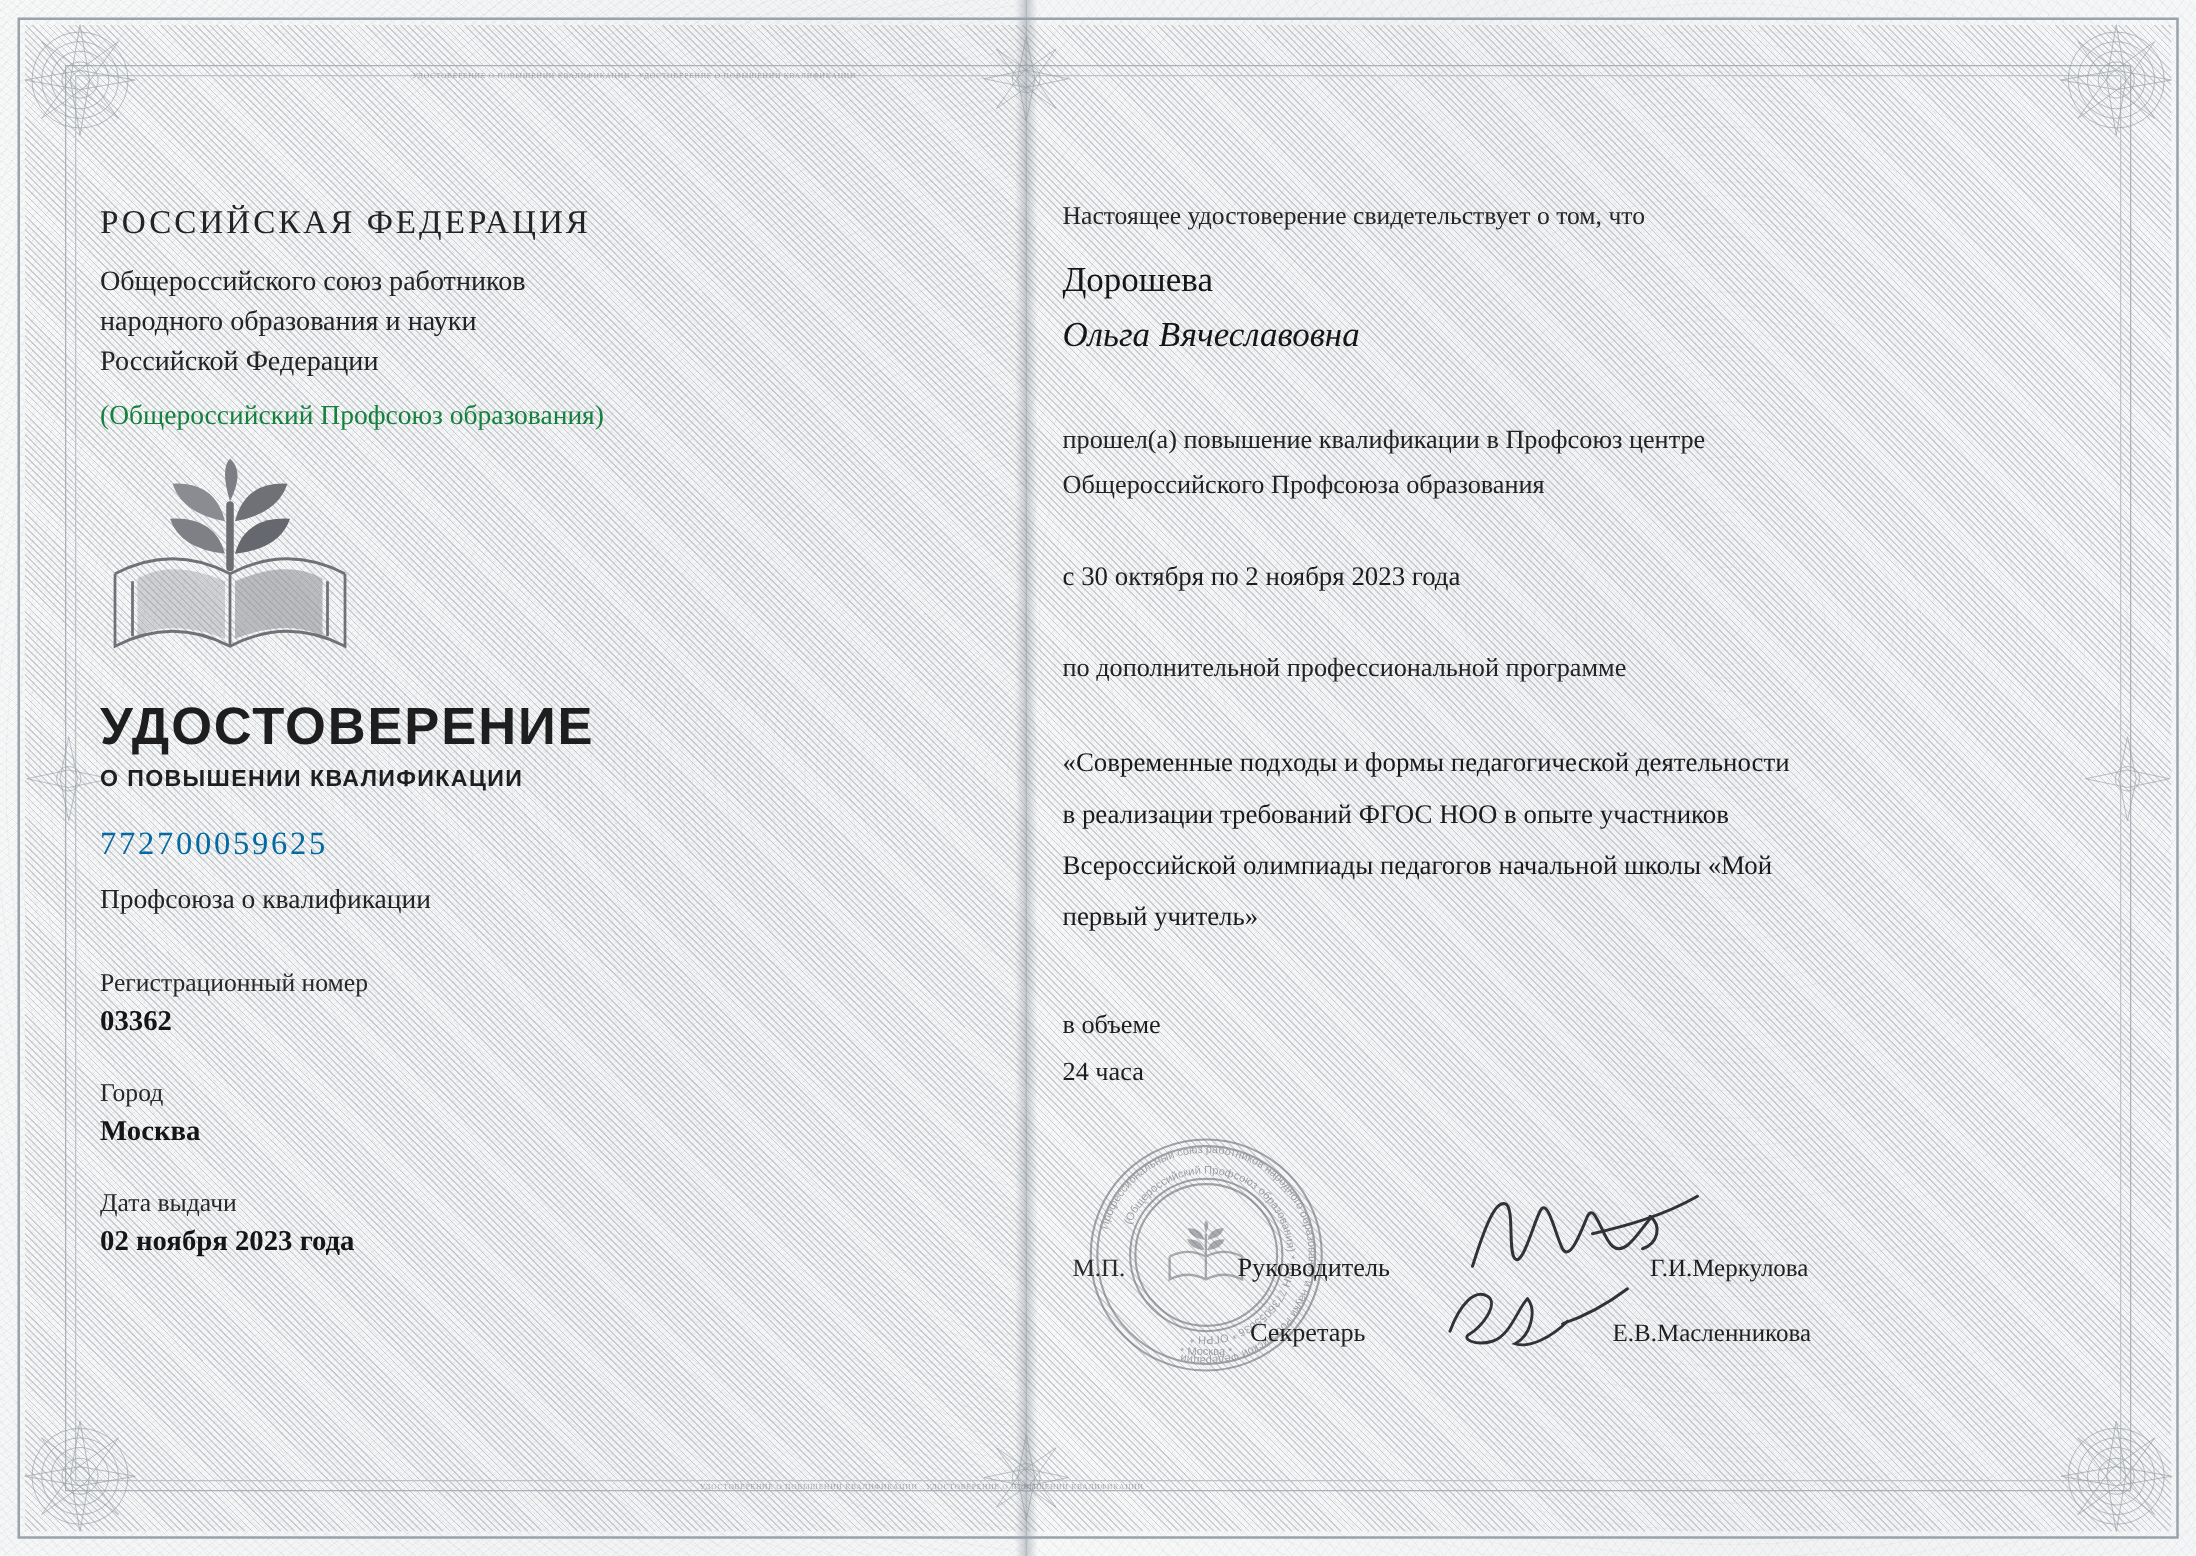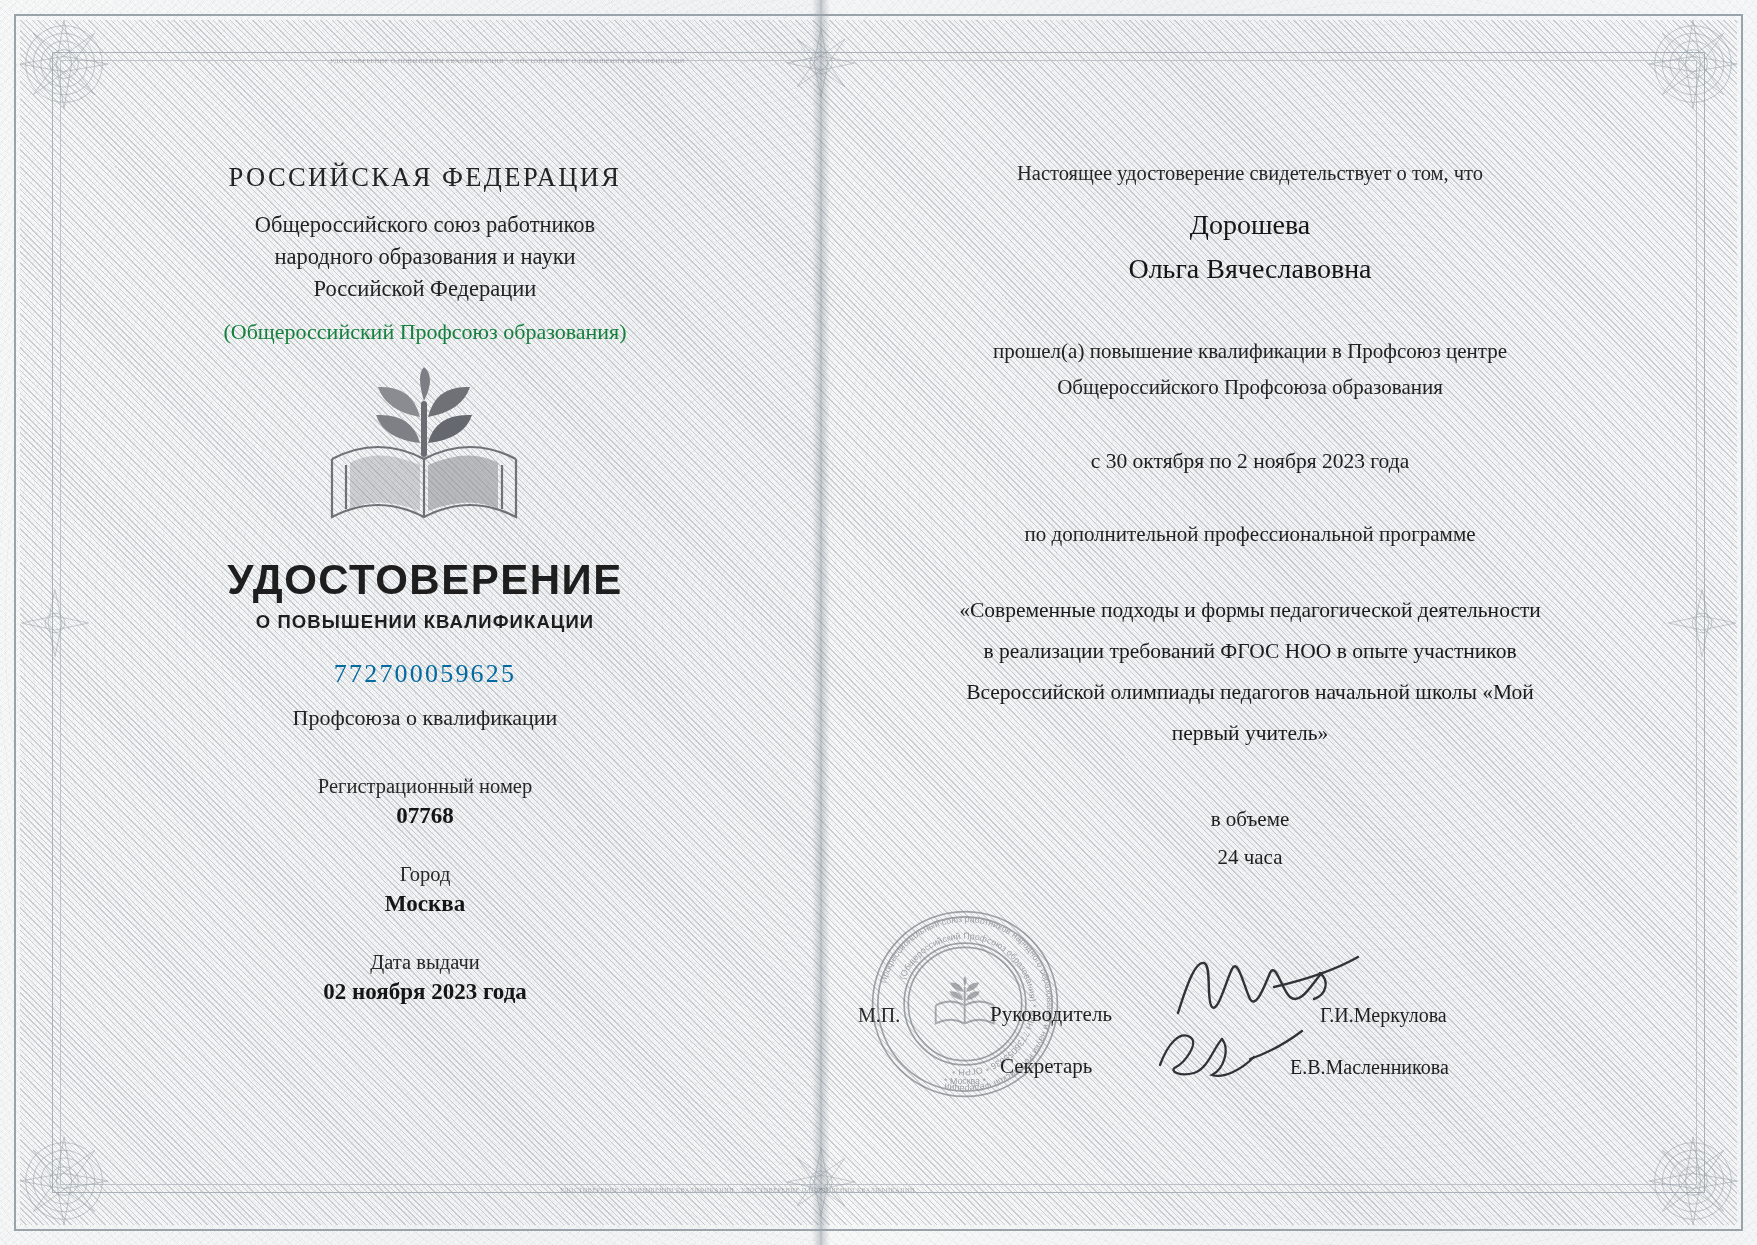--- a/index.html
+++ b/index.html
@@ -108,21 +108,21 @@
 
   
   .panel {
     position: absolute;
     top: 96px;
     bottom: 96px;
   }
   .panel.left { left: 80px; width: 690px; }
   .panel.right { left: 850px; width: 800px; }
 
-  .center { text-align: center; }
+  .center { }
 
   
   .rf-title {
     font-size: 26.5px;
     letter-spacing: 2.4px;
     margin-top: 66px;
     color: #232323;
   }
   .union-name {
     margin-top: 16px;
@@ -189,21 +189,21 @@
     margin-top: 66px;
     font-size: 20.5px;
     color: #252525;
   }
   .r-name {
     margin-top: 18px;
     font-size: 28px;
     color: #151515;
     line-height: 44px;
   }
-  .r-name .ln2 { display: block; }
+  .r-name .ln2 { display: block; font-style: italic; }
 
   .r-line {
     margin-top: 30px;
     font-size: 21px;
     line-height: 36px;
     color: #222222;
   }
   .r-line.gap-lg { margin-top: 42px; }
   .r-period {
     margin-top: 44px;
@@ -423,21 +423,21 @@
     </svg>
 
     <div class="doc-title">УДОСТОВЕРЕНИЕ</div>
     <div class="doc-subtitle">О ПОВЫШЕНИИ КВАЛИФИКАЦИИ</div>
 
     <div class="serial">772700059625</div>
     <div class="doc-kind">Профсоюза о квалификации</div>
 
     <div class="field-block">
       <div class="field-label">Регистрационный номер</div>
-      <div class="field-value">07768</div>
+      <div class="field-value">03362</div>
     </div>
 
     <div class="field-block tight">
       <div class="field-label">Город</div>
       <div class="field-value">Москва</div>
     </div>
 
     <div class="field-block tight">
       <div class="field-label">Дата выдачи</div>
       <div class="field-value">02 ноября 2023 года</div>

